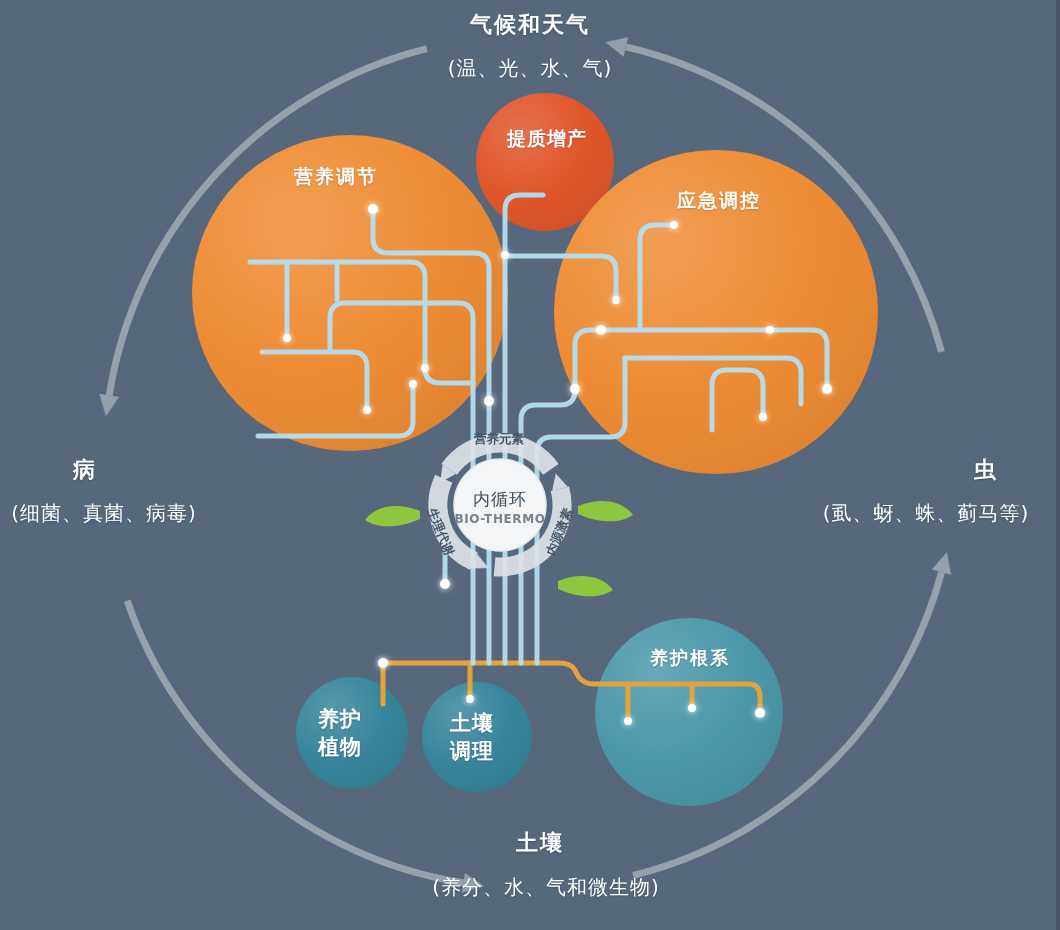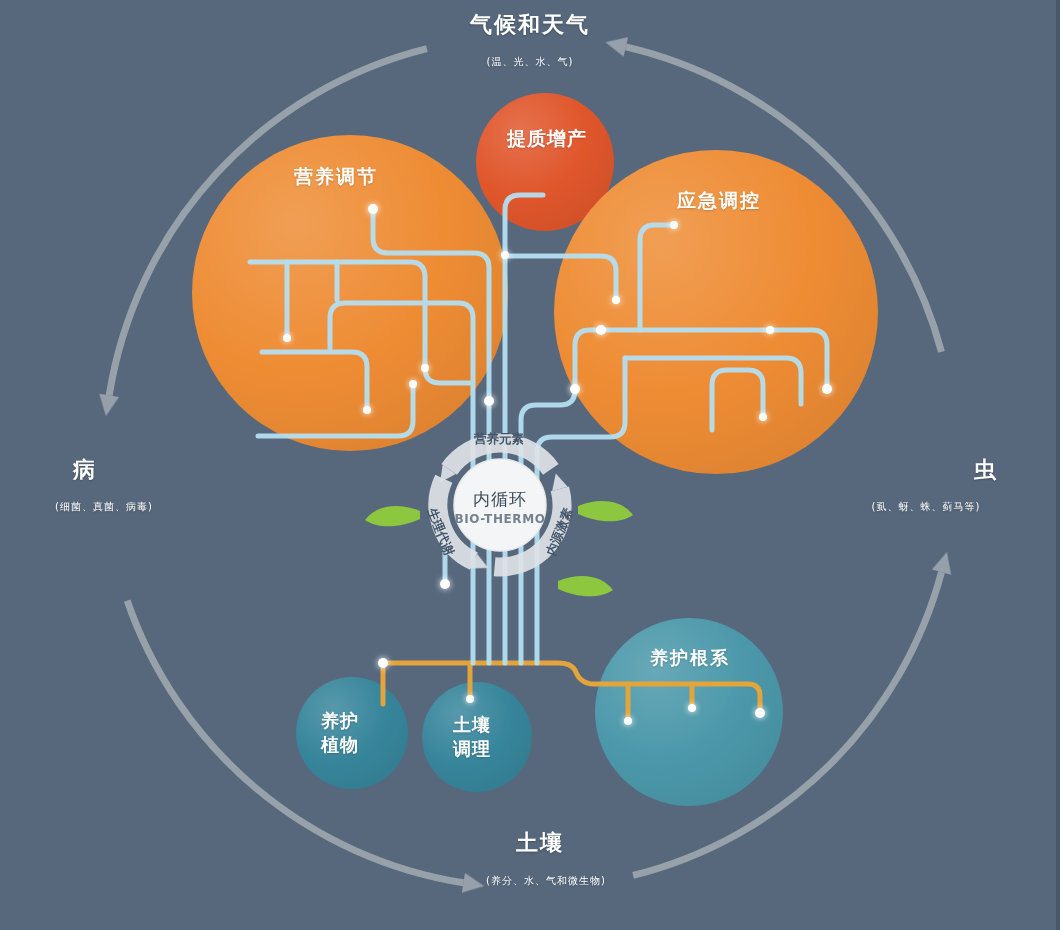--- a/index.html
+++ b/index.html
@@ -8,26 +8,26 @@
     font-family:"DejaVu Sans","Liberation Sans",sans-serif;
   }
   .layer{position:absolute;left:0;top:0;pointer-events:none;}
   .bubble{position:absolute;border-radius:50%;}
   .bubble::after{
     content:"";position:absolute;inset:0;border-radius:50%;
     background:radial-gradient(circle at 33% 28%, rgba(255,255,255,.16), rgba(255,255,255,0) 48%, rgba(0,0,0,.10) 100%);
   }
   .label{position:absolute;color:#fff;white-space:nowrap;transform:translate(-50%,0);}
   .title{font-size:22px;font-weight:bold;letter-spacing:2px;text-shadow:0 1px 2px rgba(0,0,0,.25);}
-  .sub{font-size:10px;letter-spacing:1px;text-shadow:0 1px 2px rgba(0,0,0,.2);}
+  .sub{font-size:20px;letter-spacing:1px;text-shadow:0 1px 2px rgba(0,0,0,.2);}
   .bubble-label{position:absolute;color:#fff;font-weight:bold;white-space:nowrap;
     transform:translate(-50%,-50%);text-shadow:0 1px 2px rgba(0,0,0,.18);}
   .big{font-size:19px;letter-spacing:2px;}
   .mid{font-size:18px;letter-spacing:2px;}
-  .teal-label{font-size:18px;line-height:1.35;text-align:center;letter-spacing:1px;}
+  .teal-label{font-size:21px;line-height:1.35;text-align:center;letter-spacing:1px;}
   .center-title{position:absolute;transform:translate(-50%,-50%);font-size:17px;font-weight:normal;
     color:#3d4e5d;letter-spacing:1px;white-space:nowrap;}
   .center-sub{position:absolute;transform:translate(-50%,-50%);font-size:12px;font-weight:bold;
     color:#76828e;letter-spacing:.6px;white-space:nowrap;}
   .ring-label{position:absolute;font-size:12.5px;font-weight:bold;color:#44556a;white-space:nowrap;}
   .ring-top{transform:translate(-50%,0);}
   .ring-left{transform:translate(-50%,-50%) rotate(68deg);}
   .ring-right{transform:translate(-50%,-50%) rotate(-68deg);}
 </style>
 </head>

